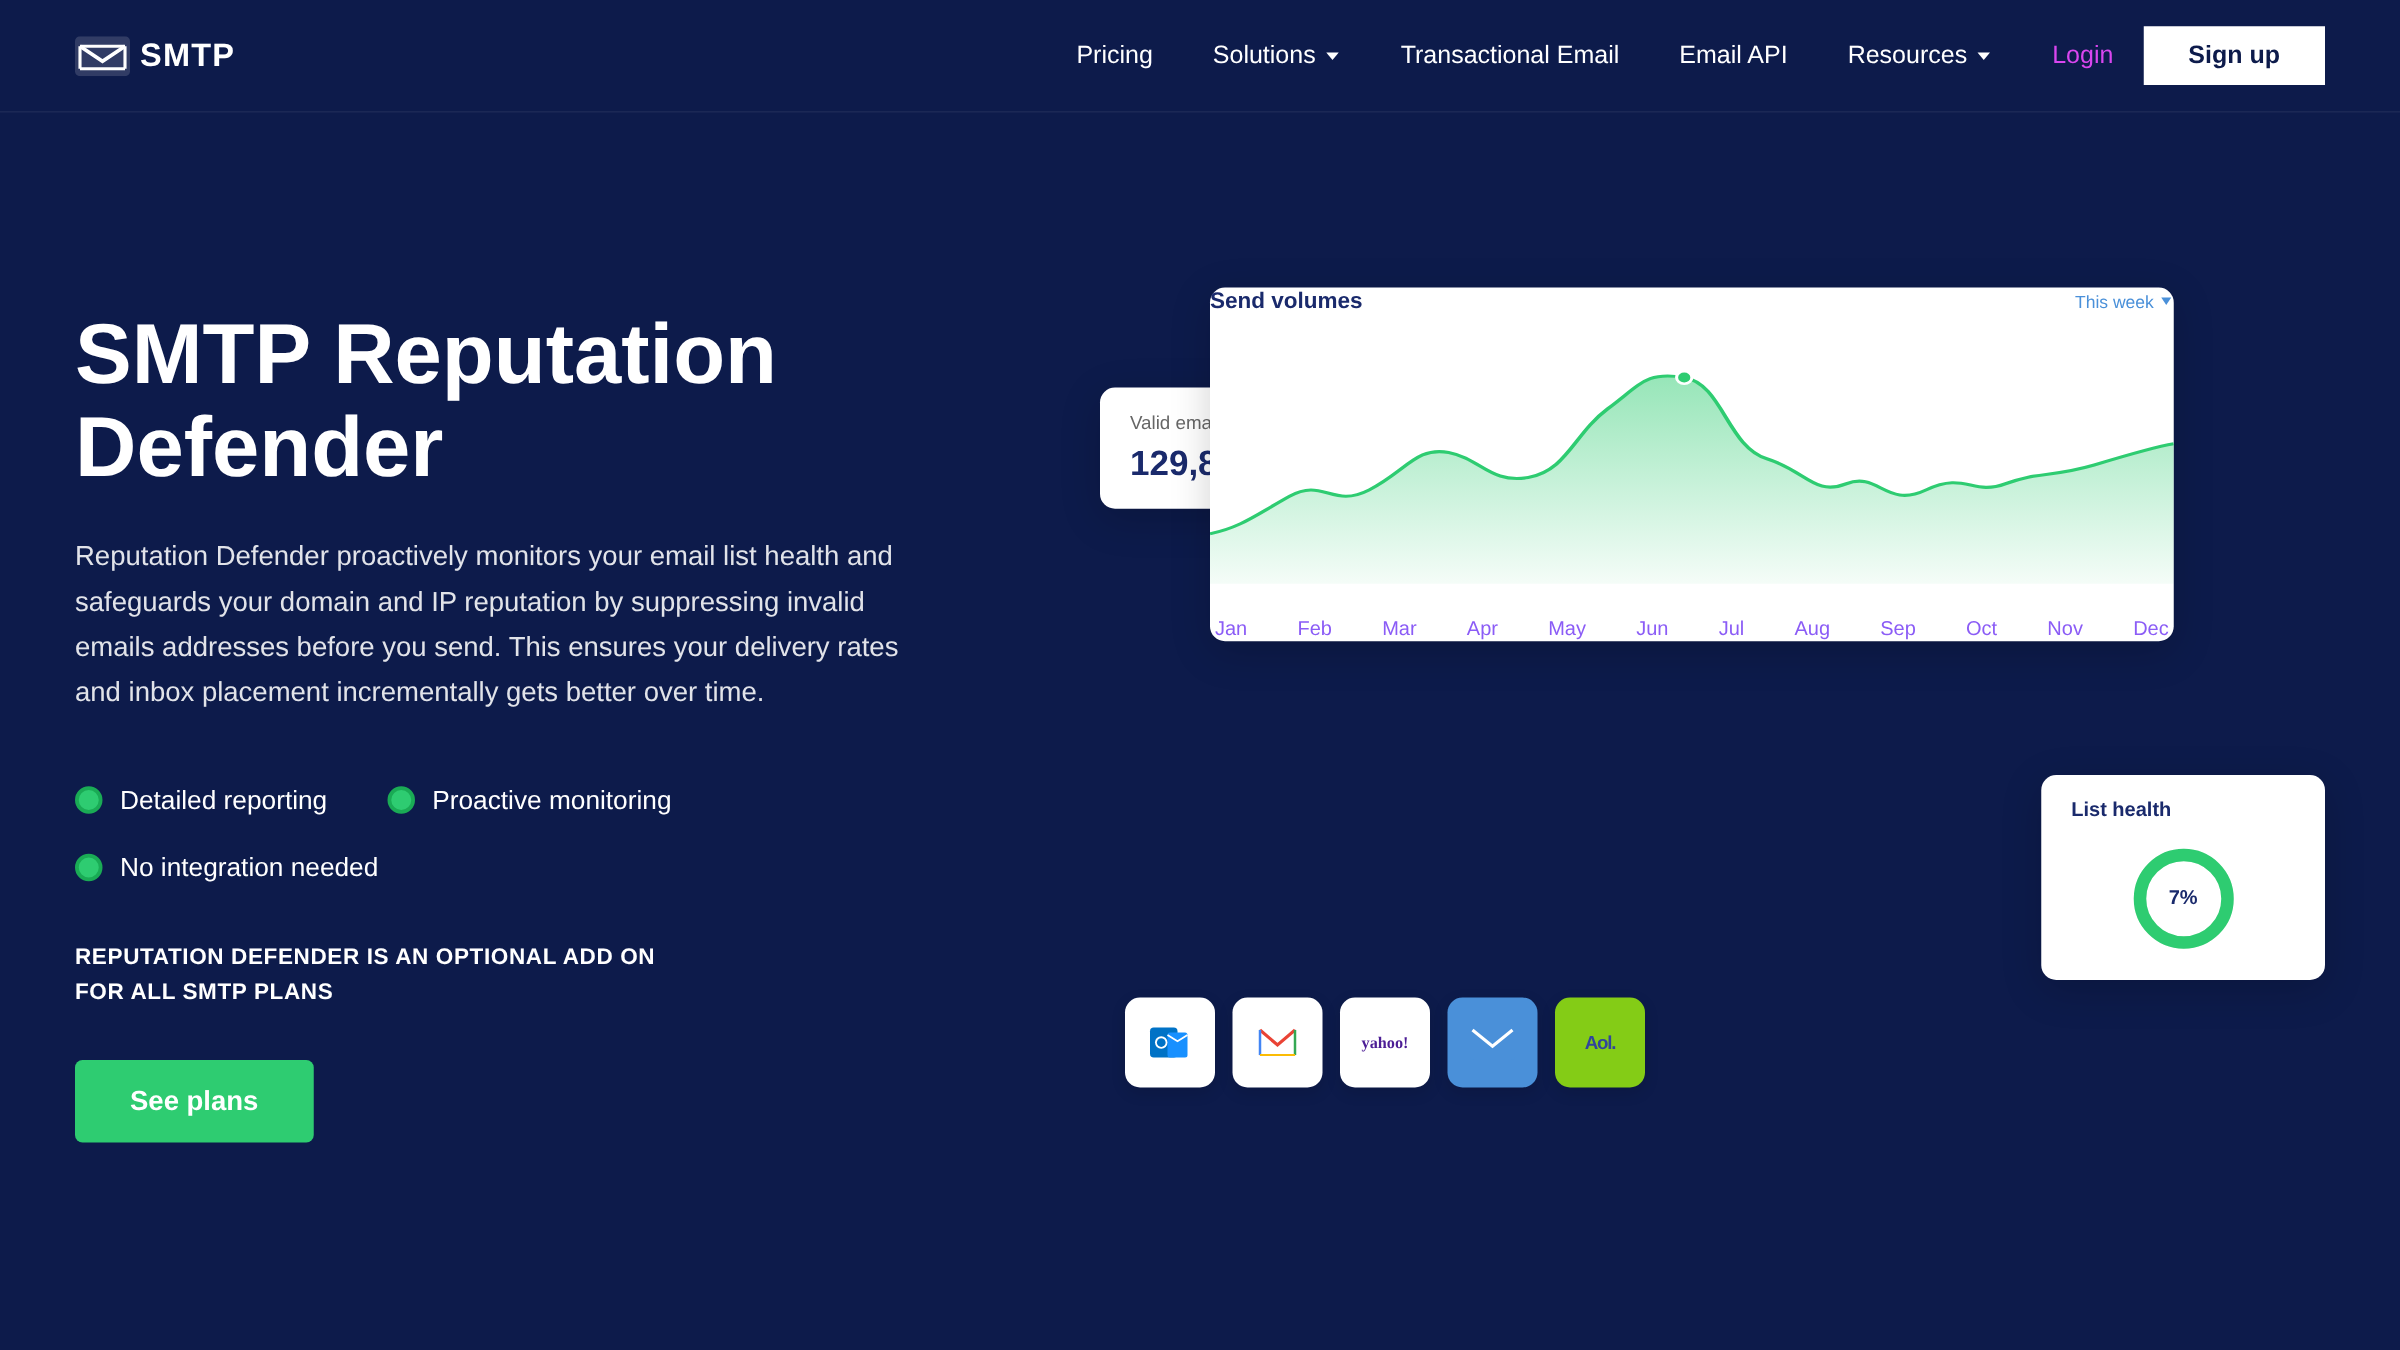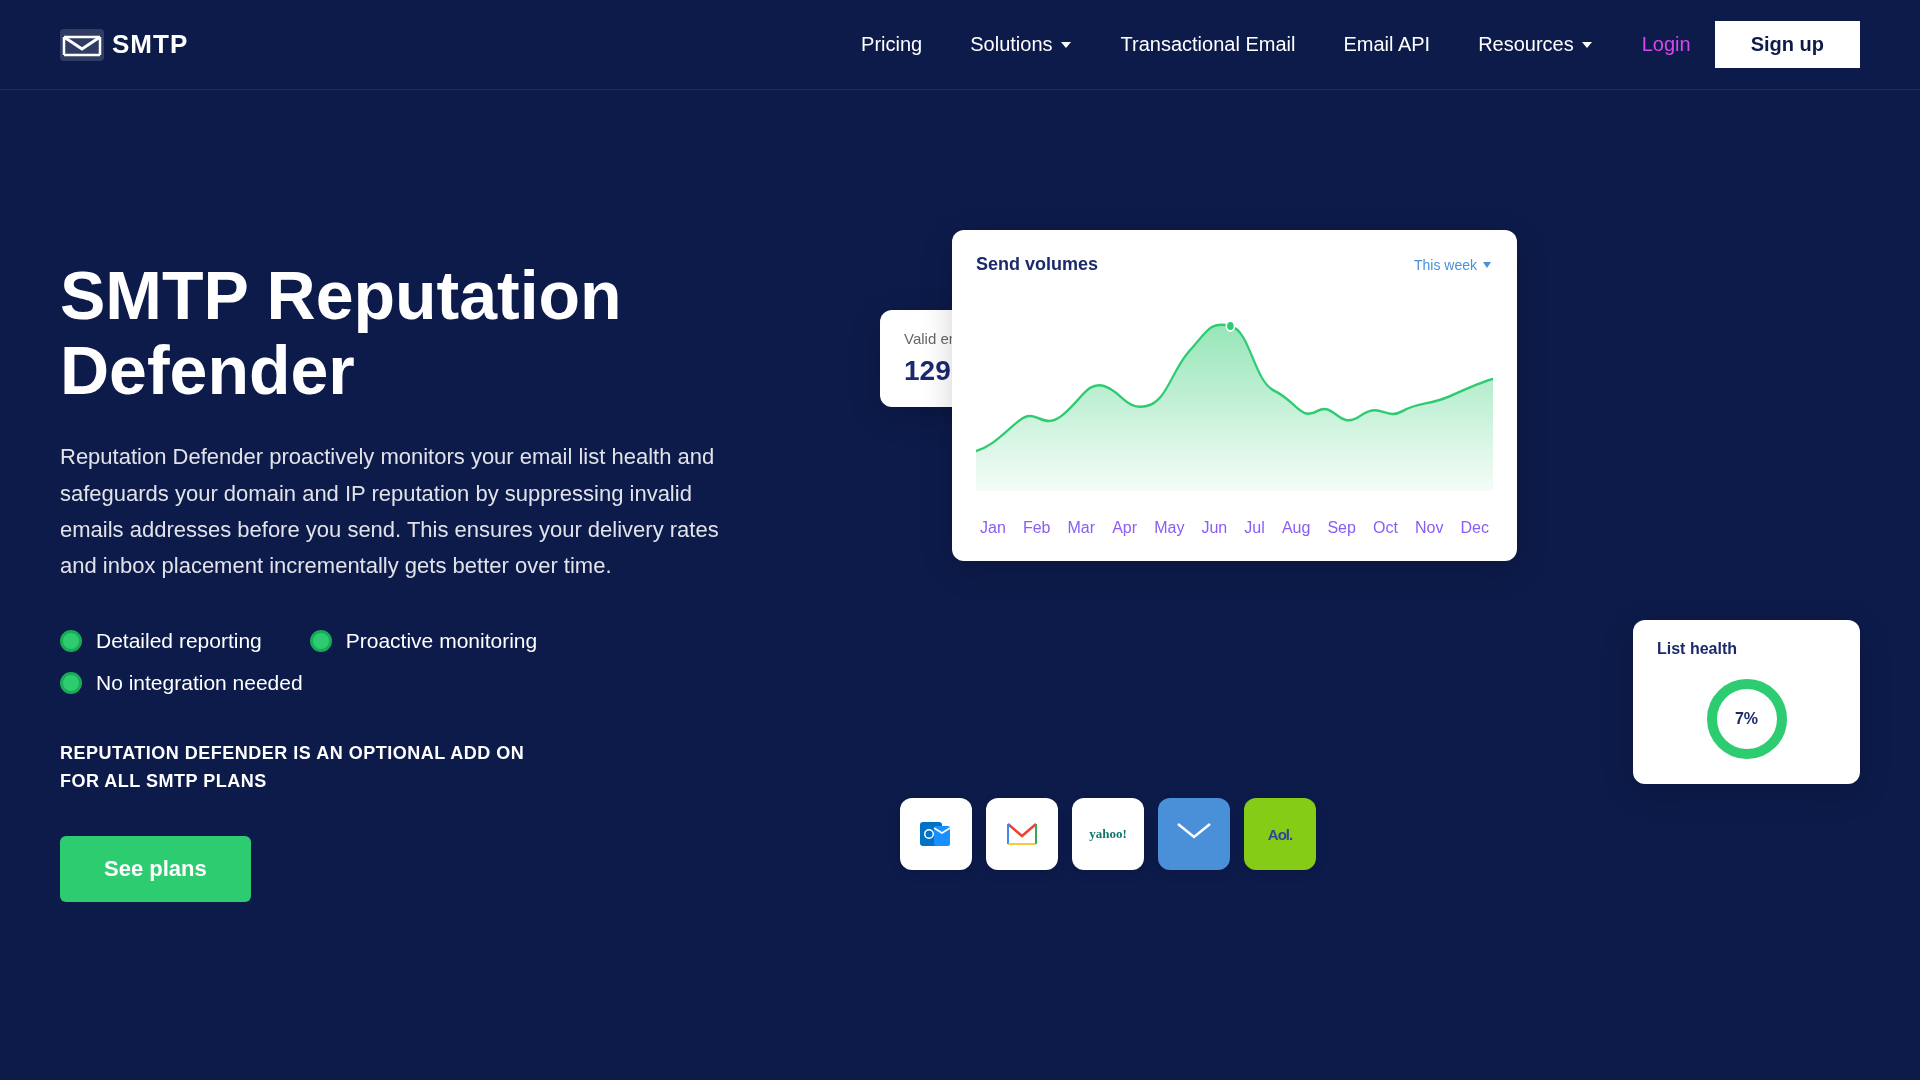--- a/index.html
+++ b/index.html
@@ -107,25 +107,25 @@
       gap: 18px;
       margin-bottom: 44px;
     }
     .feature-row {
       display: flex;
       align-items: center;
       gap: 48px;
     }
     .feature-item {
       display: flex;
-      align-items: center;
       gap: 14px;
       font-size: 21px;
       font-weight: 500;
       color: white;
+      margin-top: 12px;
     }
     .feature-dot {
       width: 22px;
       height: 22px;
       border-radius: 50%;
       background-color: #2ecc71;
       border: 3px solid #1aab55;
       flex-shrink: 0;
     }
     .addon-text {
@@ -154,25 +154,24 @@
       flex: 1;
       position: relative;
       height: 700px;
       margin-left: 80px;
     }
 
     
     .send-volumes-card {
       position: absolute;
       top: 0;
-      left: 72px;
-      width: 565px;
+      left: 88px;
+      width: 771px;
       background: white;
       border-radius: 12px;
-      padding: 24px;
       box-shadow: 0 8px 32px rgba(0,0,0,0.18);
     }
     .card-header {
       display: flex;
       justify-content: space-between;
       align-items: center;
       margin-bottom: 16px;
     }
     .card-title {
       font-size: 18px;
@@ -459,21 +458,21 @@
       <div class="provider-icon">
         <svg width="36" height="36" viewBox="0 0 36 36">
           <path d="M4,8 L18,19 L32,8 L32,28 L4,28 Z" fill="white" stroke="#ddd" stroke-width="1"></path>
           <path d="M4,8 L18,20 L32,8" fill="none" stroke="#ea4335" stroke-width="2.5"></path>
           <path d="M4,8 L4,28" stroke="#4285f4" stroke-width="2"></path>
           <path d="M32,8 L32,28" stroke="#34a853" stroke-width="2"></path>
           <path d="M4,28 L32,28" stroke="#fbbc05" stroke-width="1.5"></path>
         </svg>
       </div>
 
-      <div class="provider-icon" style="font-size:13px;font-weight:900;color:#0f766e;font-family:serif;">
+      <div class="provider-icon" style="font-size:13px;font-weight:900;color:#4c1d95;font-family:serif;">
         yahoo!
       </div>
 
       <div class="provider-icon" style="background:#4a90d9;">
         <svg width="36" height="28" viewBox="0 0 36 28">
           <rect width="36" height="28" rx="3" fill="#4a90d9"></rect>
           <polyline points="2,4 18,17 34,4" fill="none" stroke="white" stroke-width="2.5"></polyline>
         </svg>
       </div>
 

